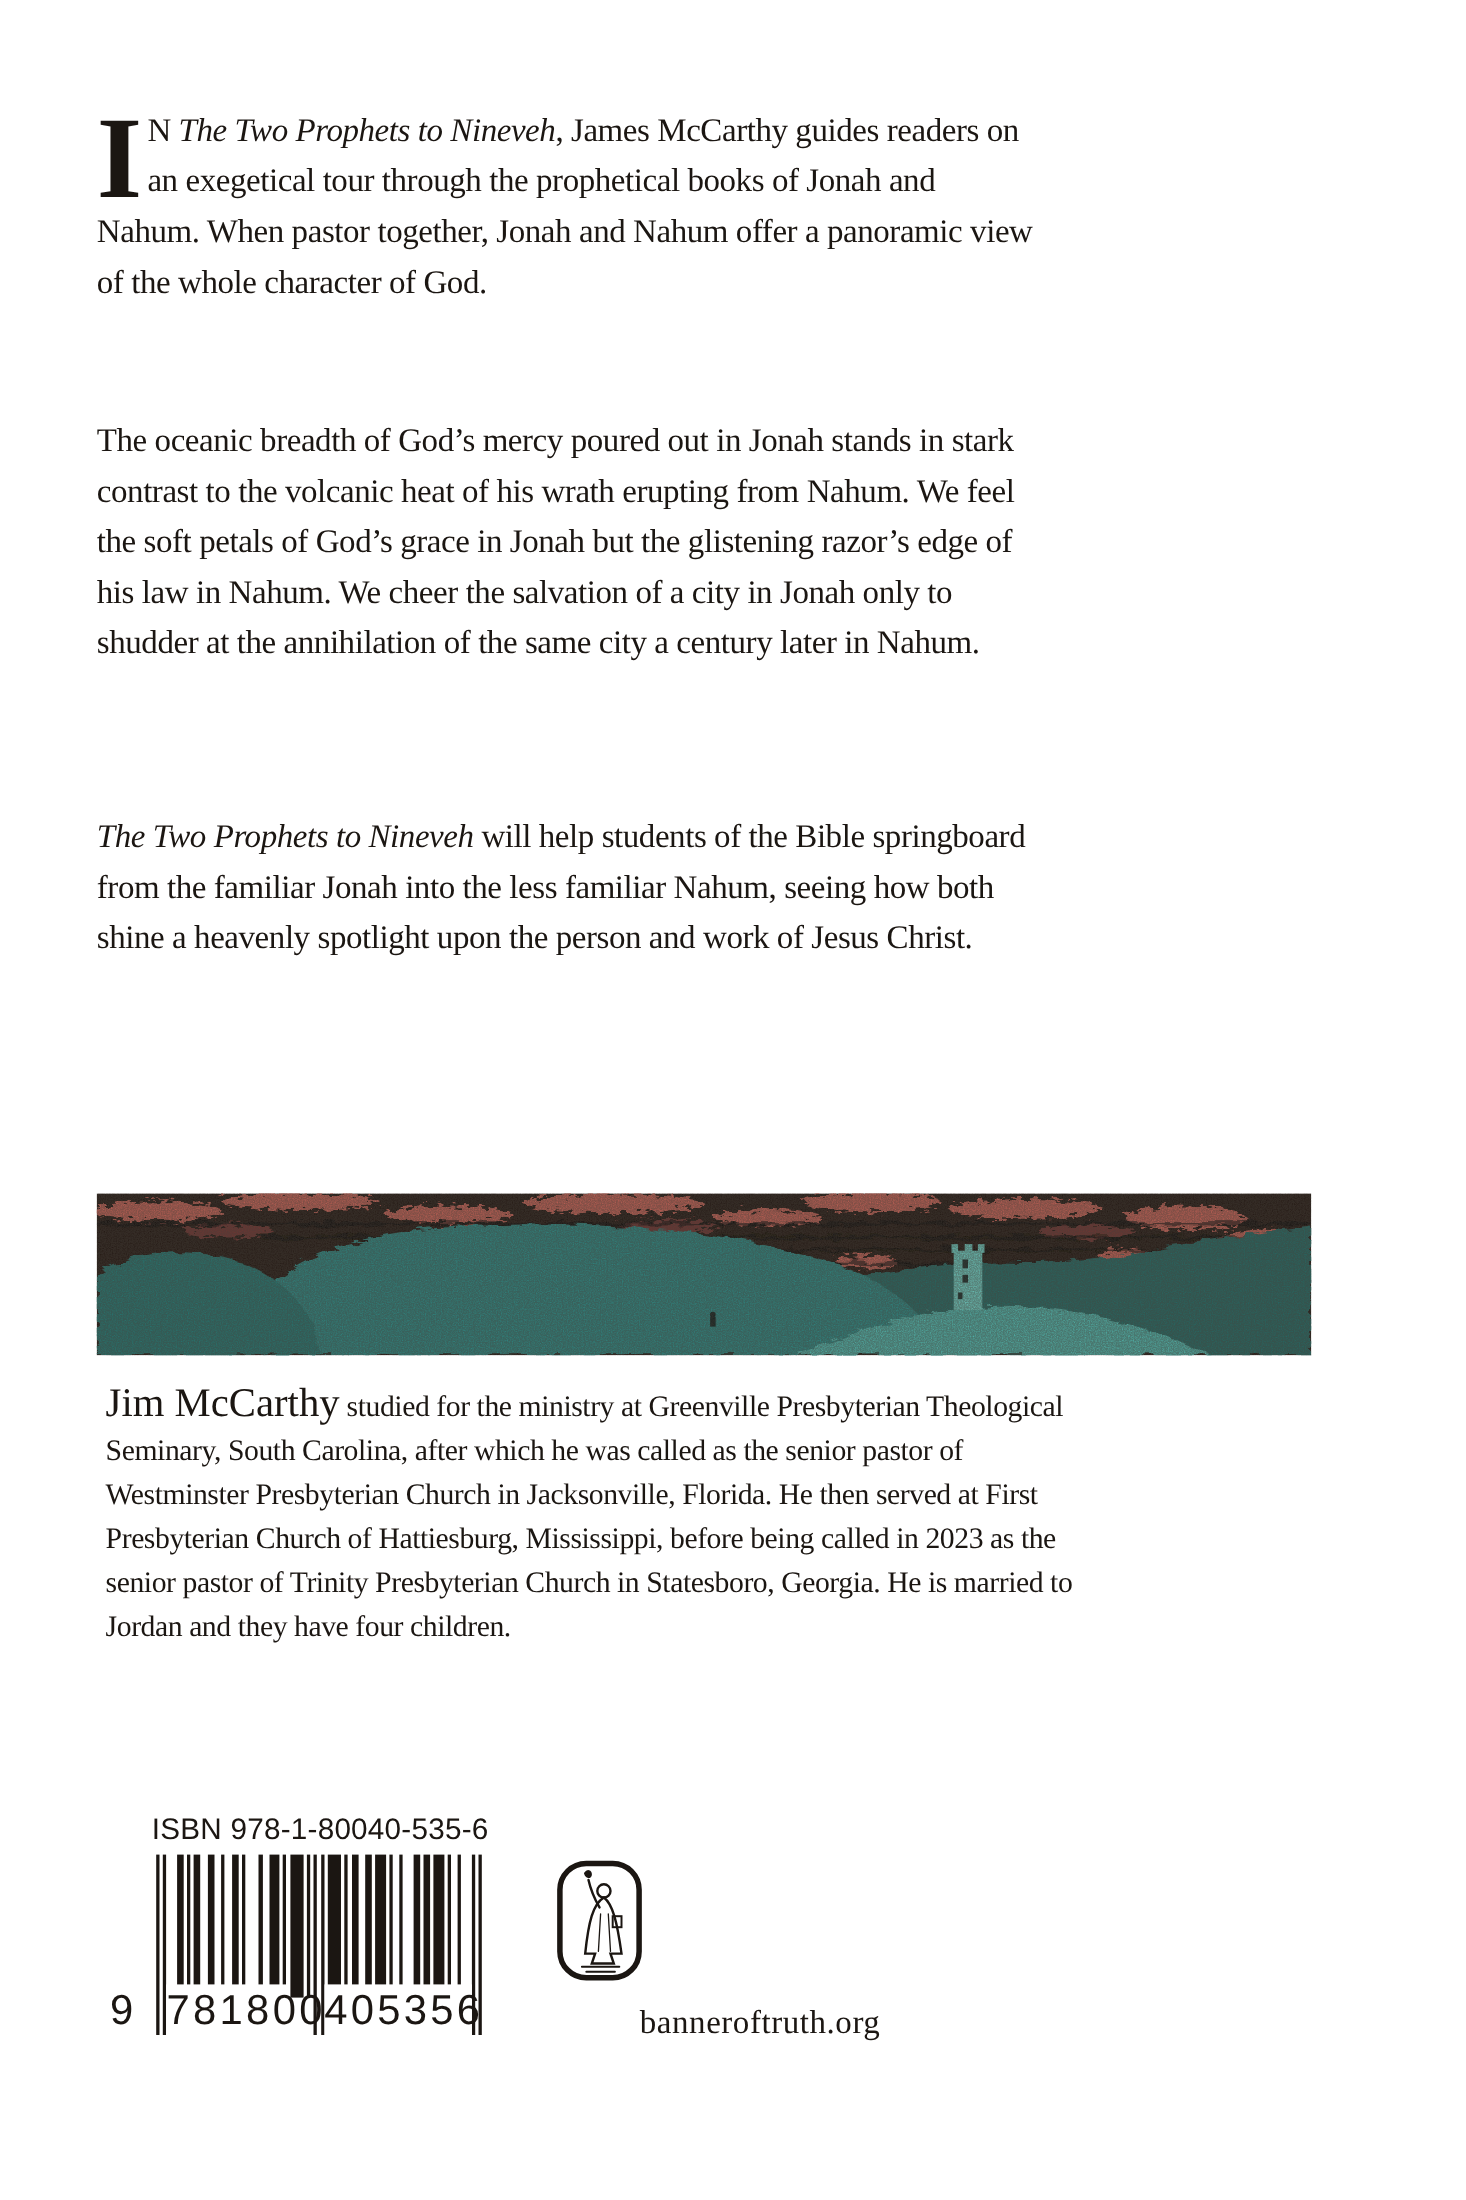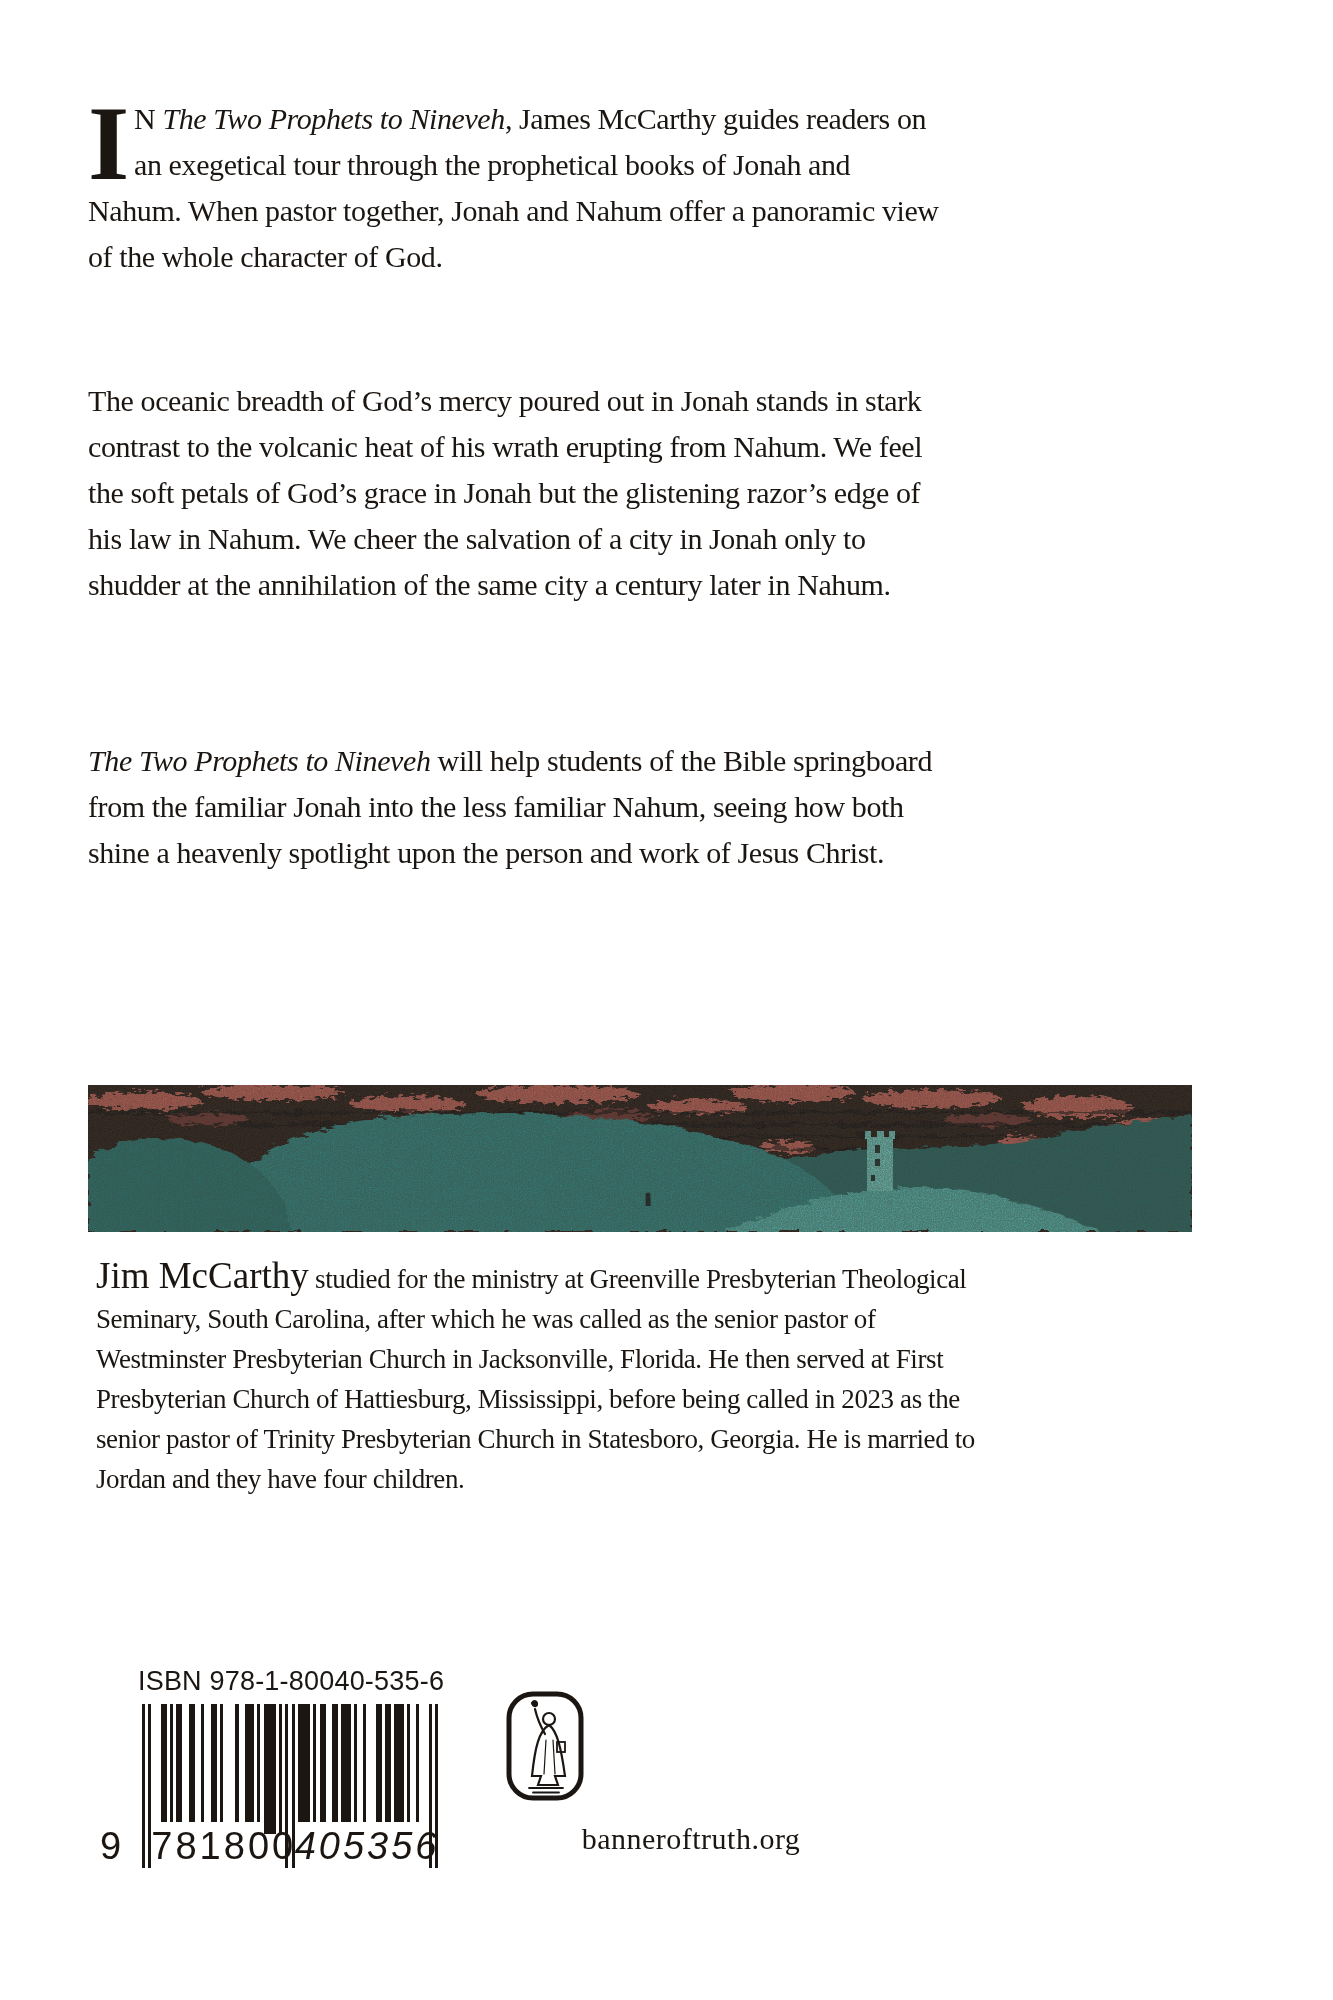--- a/index.html
+++ b/index.html
@@ -63,21 +63,21 @@
   
   .bio{
     position:absolute;left:96px;top:1256px;width:884px;
     font-size:27px;line-height:40px;letter-spacing:-0.4px;
   }
   .bio-name{
     font-size:37px;
     letter-spacing:0;
   }
   
-  .barcode{position:absolute;left:100px;top:1648px;width:360px;height:214px;margin-top:18px;}
+  .barcode{position:absolute;left:100px;top:1648px;width:360px;height:214px;}
   .isbn-label{
     position:absolute;left:38px;top:0;width:304px;
     text-align:center;
     font-family:"Liberation Sans", sans-serif;
     font-size:27px;letter-spacing:0.2px;white-space:nowrap;
   }
   .bars{position:absolute;left:42px;top:38px;width:296px;height:164px;}
   .bar{position:absolute;top:0;height:130px;background:var(--ink);}
   .bar.tall{height:164px;}
   .digit-group{
@@ -225,21 +225,21 @@
         <div class="bar" style="left: 78.9474%; width: 2.10526%;"></div>
         <div class="bar" style="left: 82.1053%; width: 2.10526%;"></div>
         <div class="bar" style="left: 85.2632%; width: 3.15789%;"></div>
         <div class="bar" style="left: 89.4737%; width: 1.05263%;"></div>
         <div class="bar" style="left: 92.6316%; width: 1.05263%;"></div>
         <div class="bar tall" style="left: 96.8421%; width: 1.05263%;"></div>
         <div class="bar tall" style="left: 98.9474%; width: 1.05263%;"></div>
       </div>
     <div class="digit-left">9</div>
     <div class="digit-group" id="dg1" style="left: 51.3474px; width: 112px;">781800</div>
-    <div class="digit-group" id="dg2" style="left: 194.674px; width: 133.979px; font-style: italic;">405356</div>
+    <div class="digit-group" id="dg2" style="left: 194.674px; width: 133.979px;">405356</div>
   </div>
 
   <div class="publisher">
     <svg class="badge" viewBox="0 0 80 112">
       <rect x="4" y="4" width="72" height="104" rx="24" fill="none" stroke="#1b1612" stroke-width="5"></rect>
       <g stroke="#1b1612" fill="none" stroke-width="2.2" stroke-linecap="round">
 
         <path d="M40,44 C36,37 32,28 30,19"></path>
         <path d="M27,13 C29,10 32,11 32,14 C32,17 28,17 27,13 Z" fill="#1b1612"></path>
 

